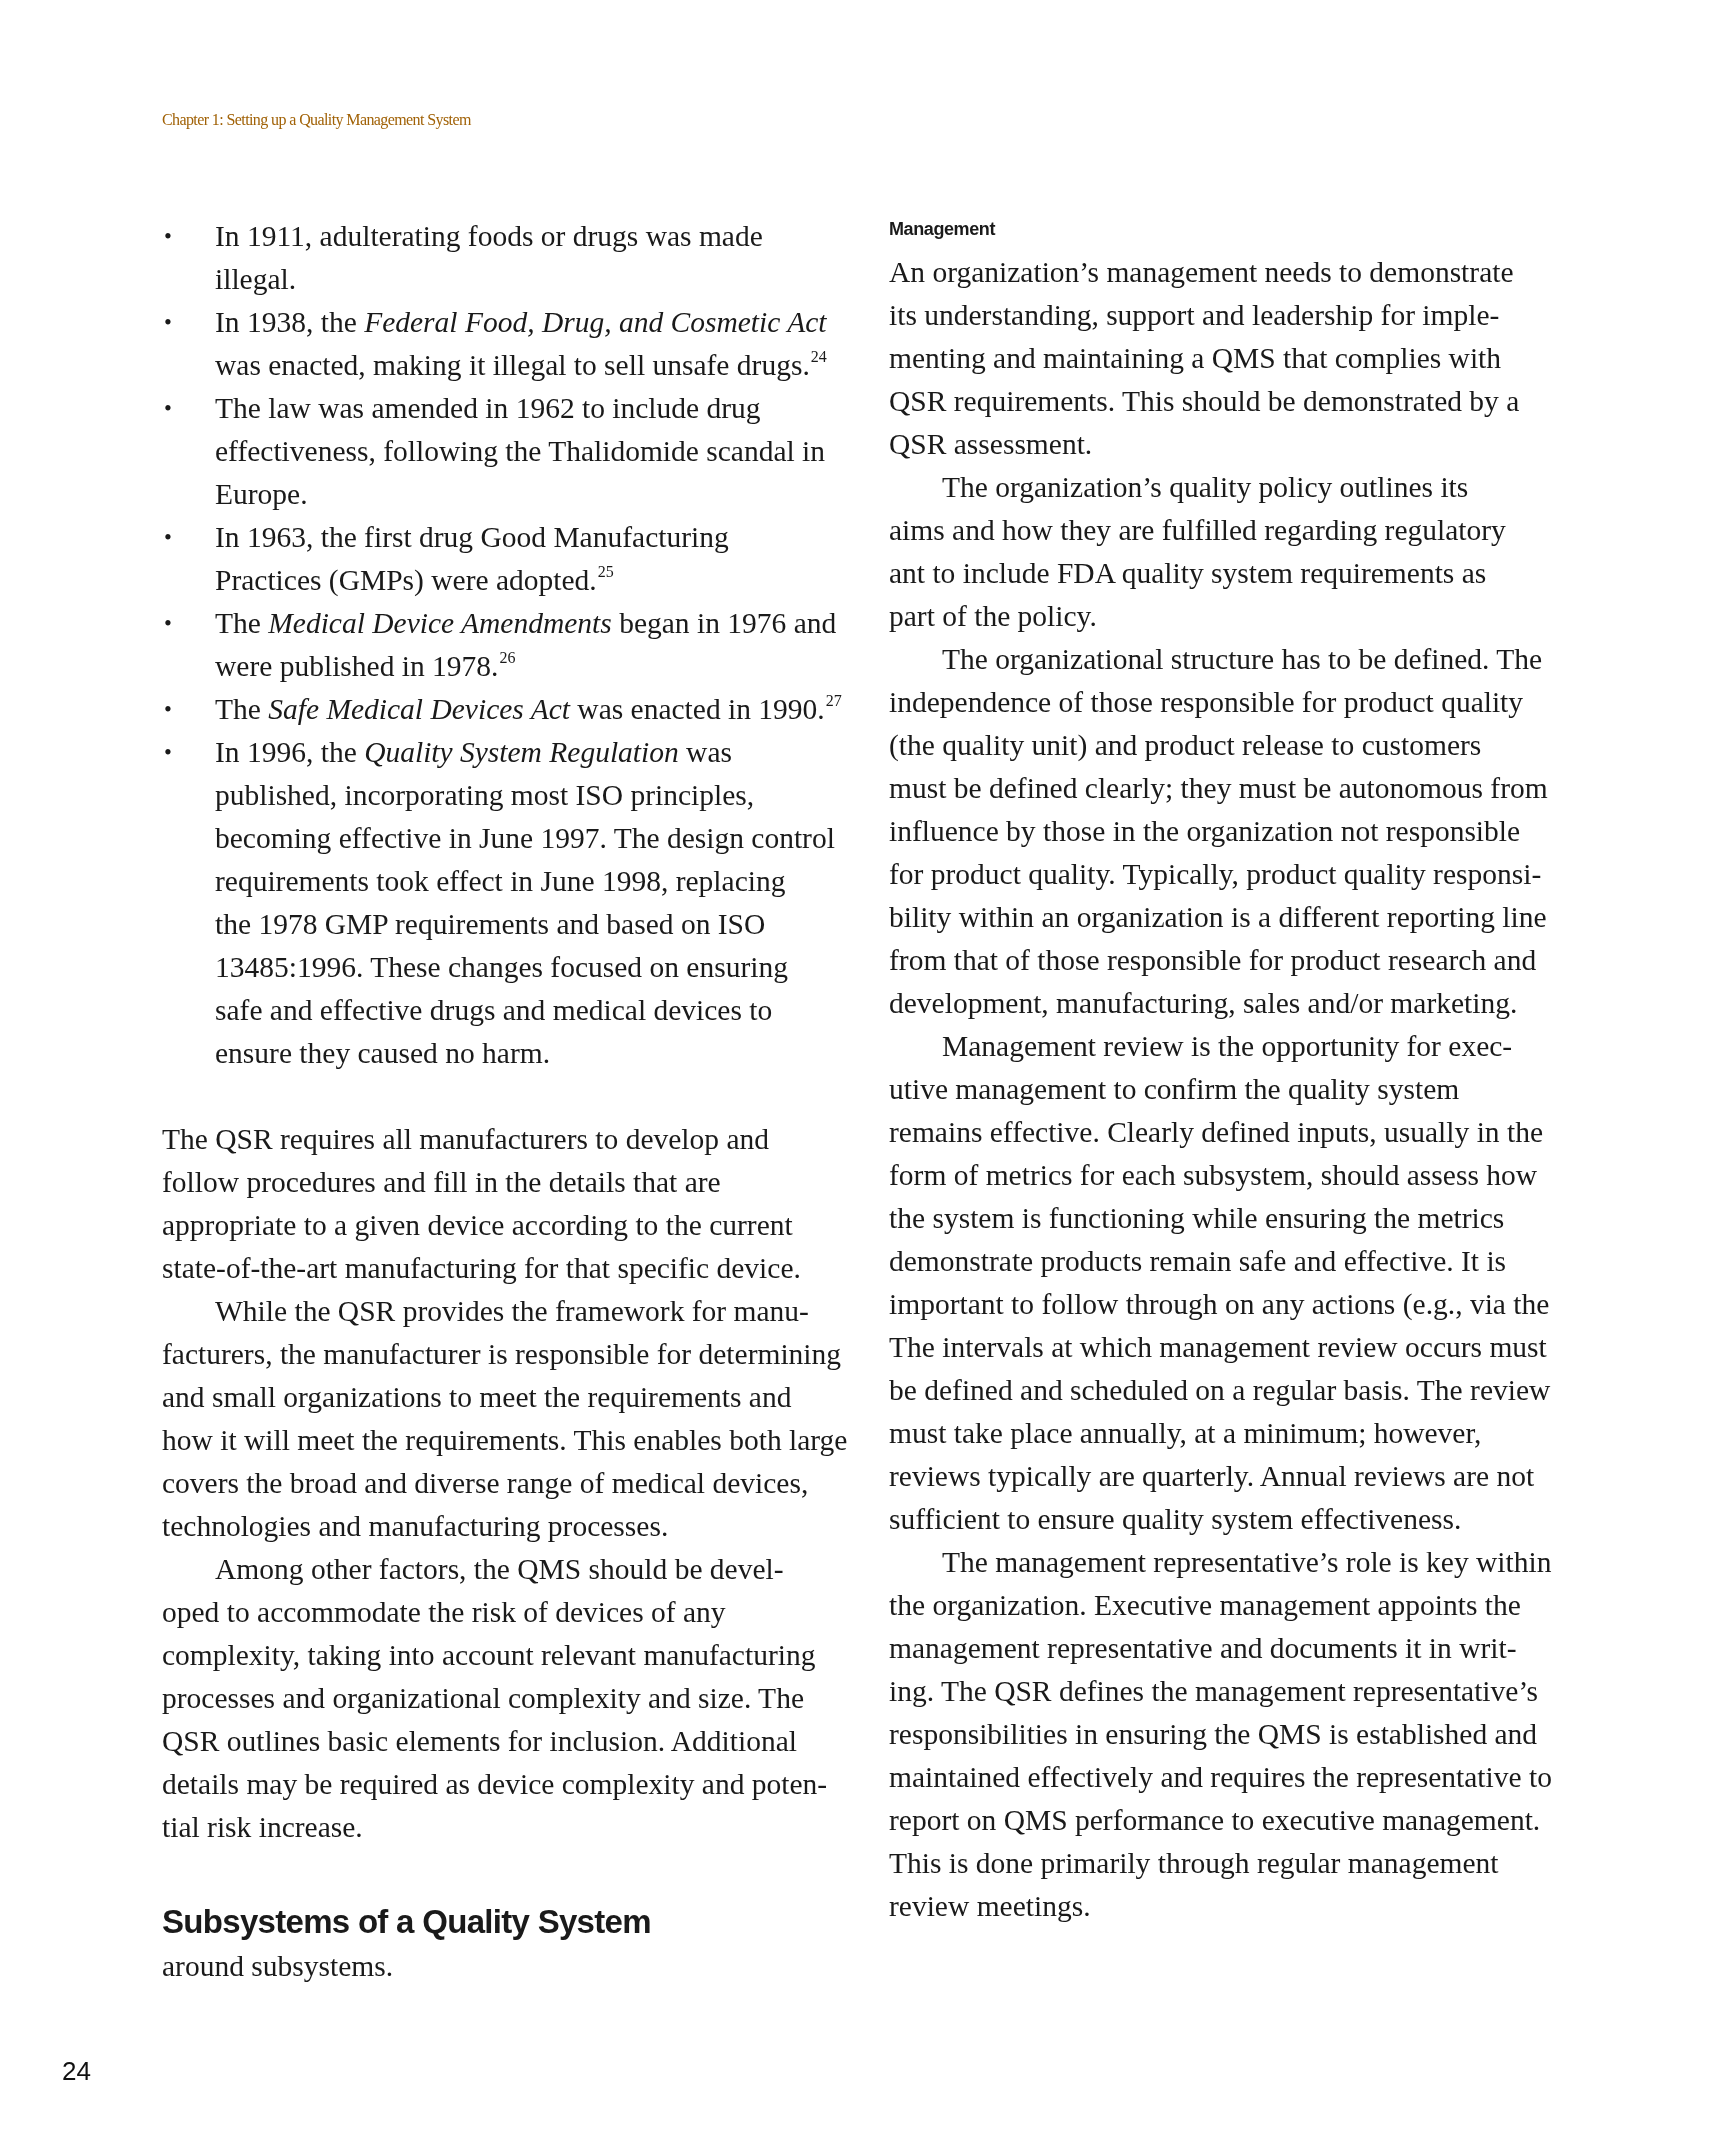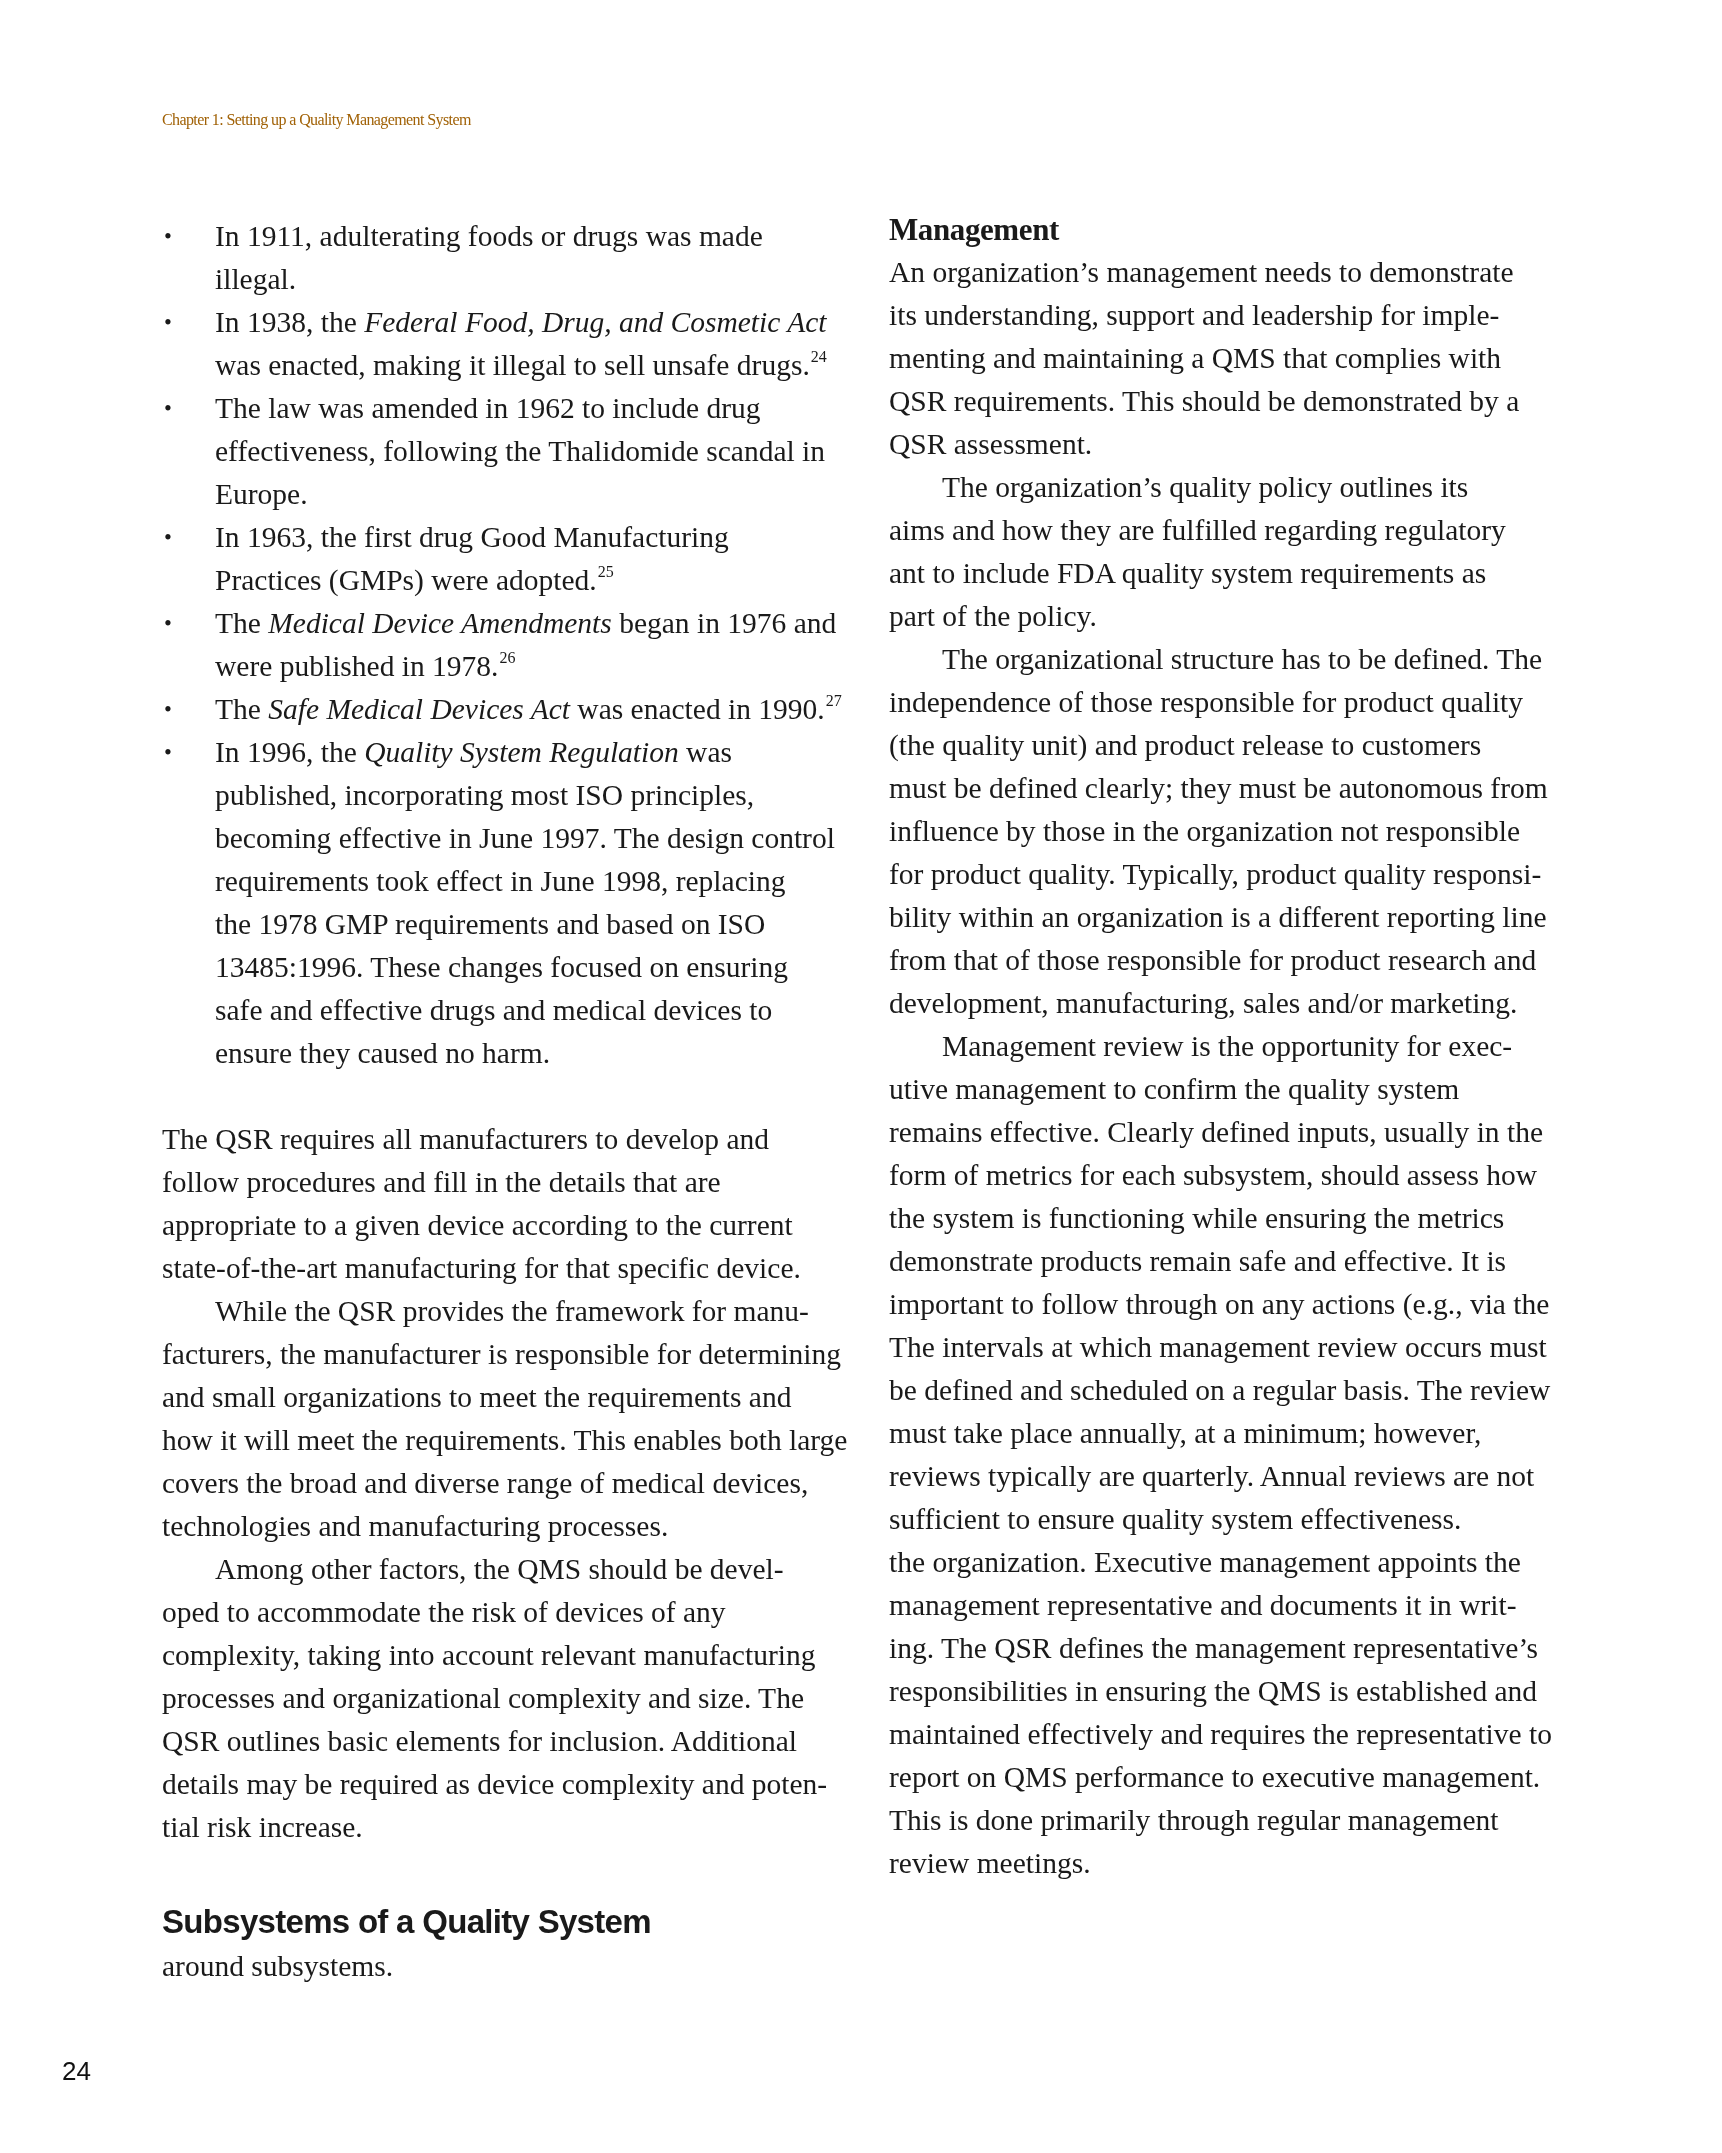--- a/index.html
+++ b/index.html
@@ -22,22 +22,22 @@
   .bullet-dot {
     position: absolute; left: 1.9px; top: 0; font-family: "Liberation Serif", serif;
     font-size: 22.5px; line-height: 43px;
   }
   .first-indent { text-indent: 53px; }
   .section-heading {
     font-family: "Liberation Sans", sans-serif; font-weight: bold; 
     font-size: 33px; letter-spacing: -0.7px; height: 47px; line-height: 47px; white-space: nowrap;
   }
   .sub-heading {
-    font-family: Liberation Serif, serif; font-weight: bold;
-    font-size: 31px; letter-spacing: -0.4px; height: 43px; line-height: 43px; white-space: nowrap;
+    font-family: Liberation Sans, sans-serif; font-weight: bold;
+    font-size: 18px; letter-spacing: -0.4px; height: 43px; line-height: 43px; white-space: nowrap;
   }
   .gap { height: 43px; }
   .page-number {
     position: absolute; left: 62px; top: 2056px;
     font-family: "Liberation Sans", sans-serif; font-size: 26px; color: #111;
   }
 </style>
 </head>
 <body>
 
@@ -150,20 +150,21 @@
         <div class="line">the system is functioning while ensuring the metrics</div>
         <div class="line">demonstrate products remain safe and effective. It is</div>
         <div class="line">important to follow through on any actions (e.g., via the</div>
         <div class="line">The intervals at which management review occurs must</div>
         <div class="line">be defined and scheduled on a regular basis. The review</div>
         <div class="line">must take place annually, at a minimum; however,</div>
         <div class="line">reviews typically are quarterly. Annual reviews are not</div>
         <div class="line">sufficient to ensure quality system effectiveness.</div>
       </div>
       <div>
+        <div class="line first-indent">The management representative’s role is key within</div>
         <div class="line">the organization. Executive management appoints the</div>
         <div class="line">management representative and documents it in writ-</div>
         <div class="line">ing. The QSR defines the management representative’s</div>
         <div class="line">responsibilities in ensuring the QMS is established and</div>
         <div class="line">maintained effectively and requires the representative to</div>
         <div class="line">report on QMS performance to executive management.</div>
         <div class="line">This is done primarily through regular management</div>
         <div class="line">review meetings.</div>
       </div>
     </div>

